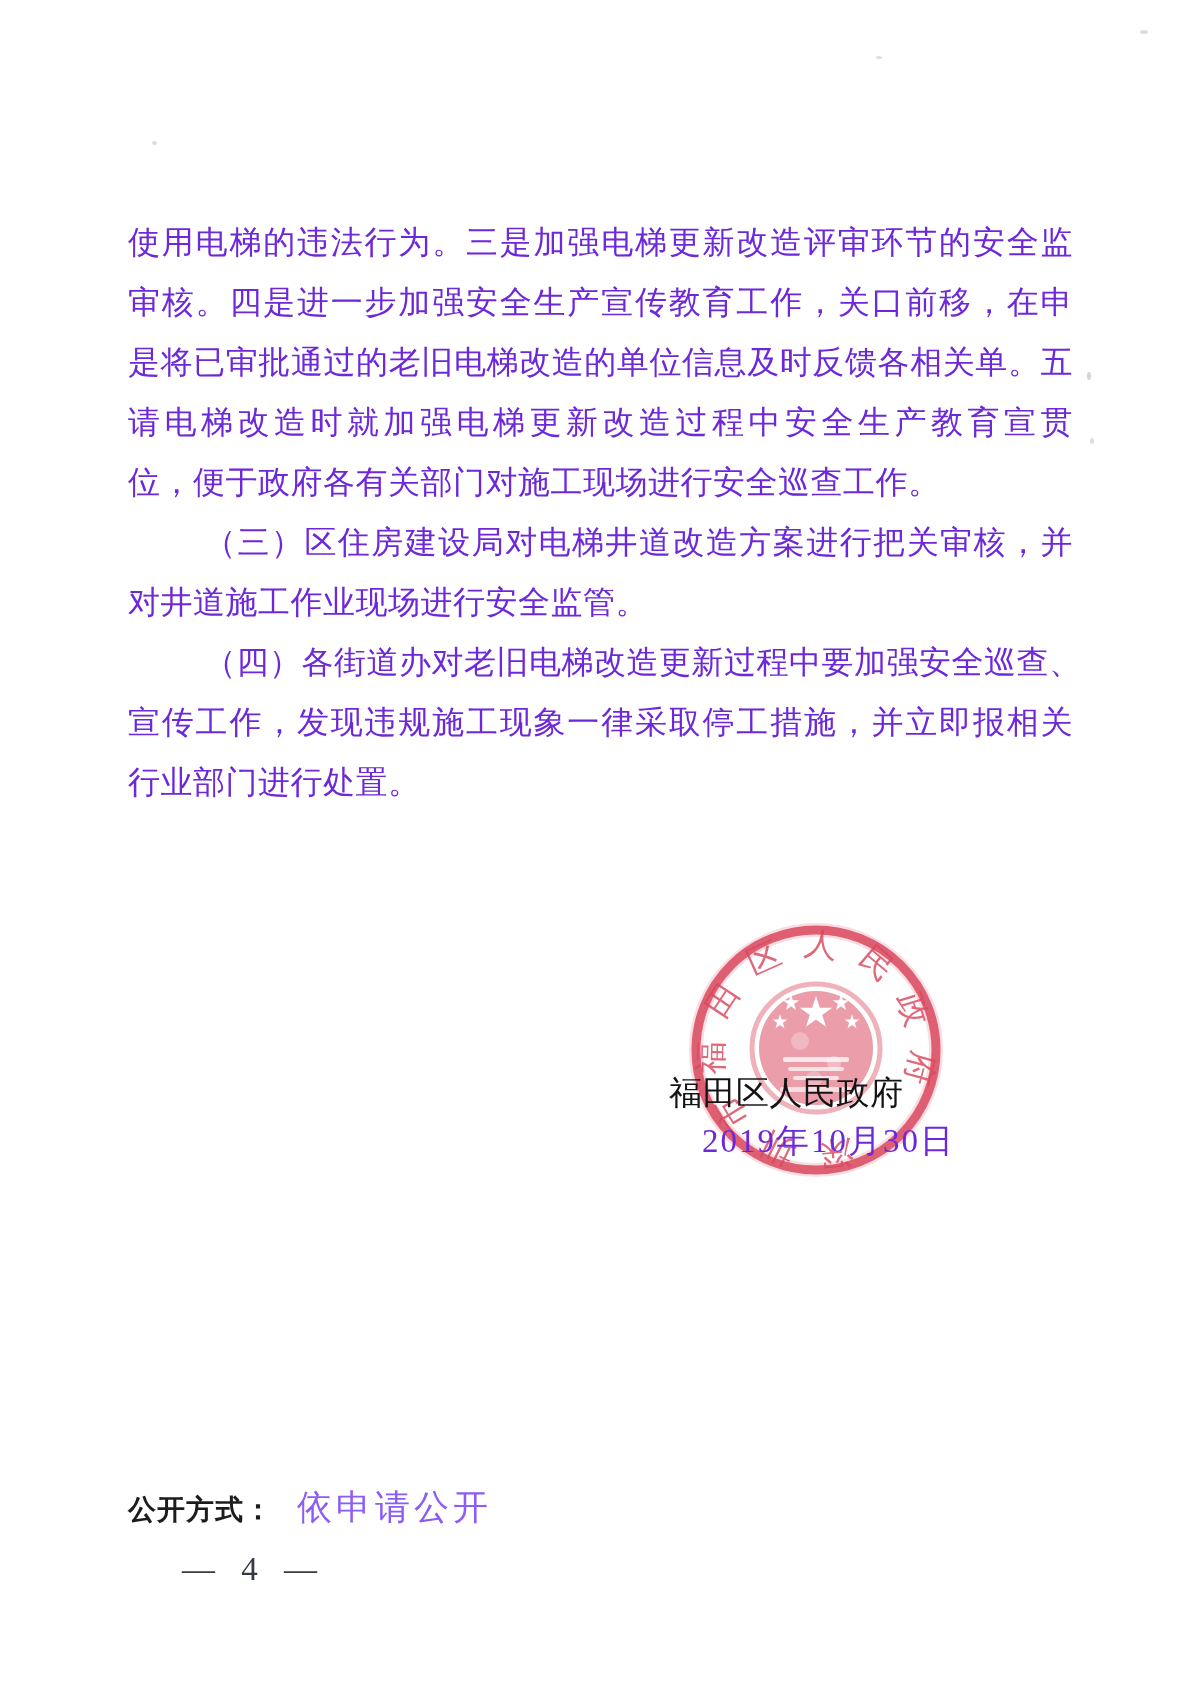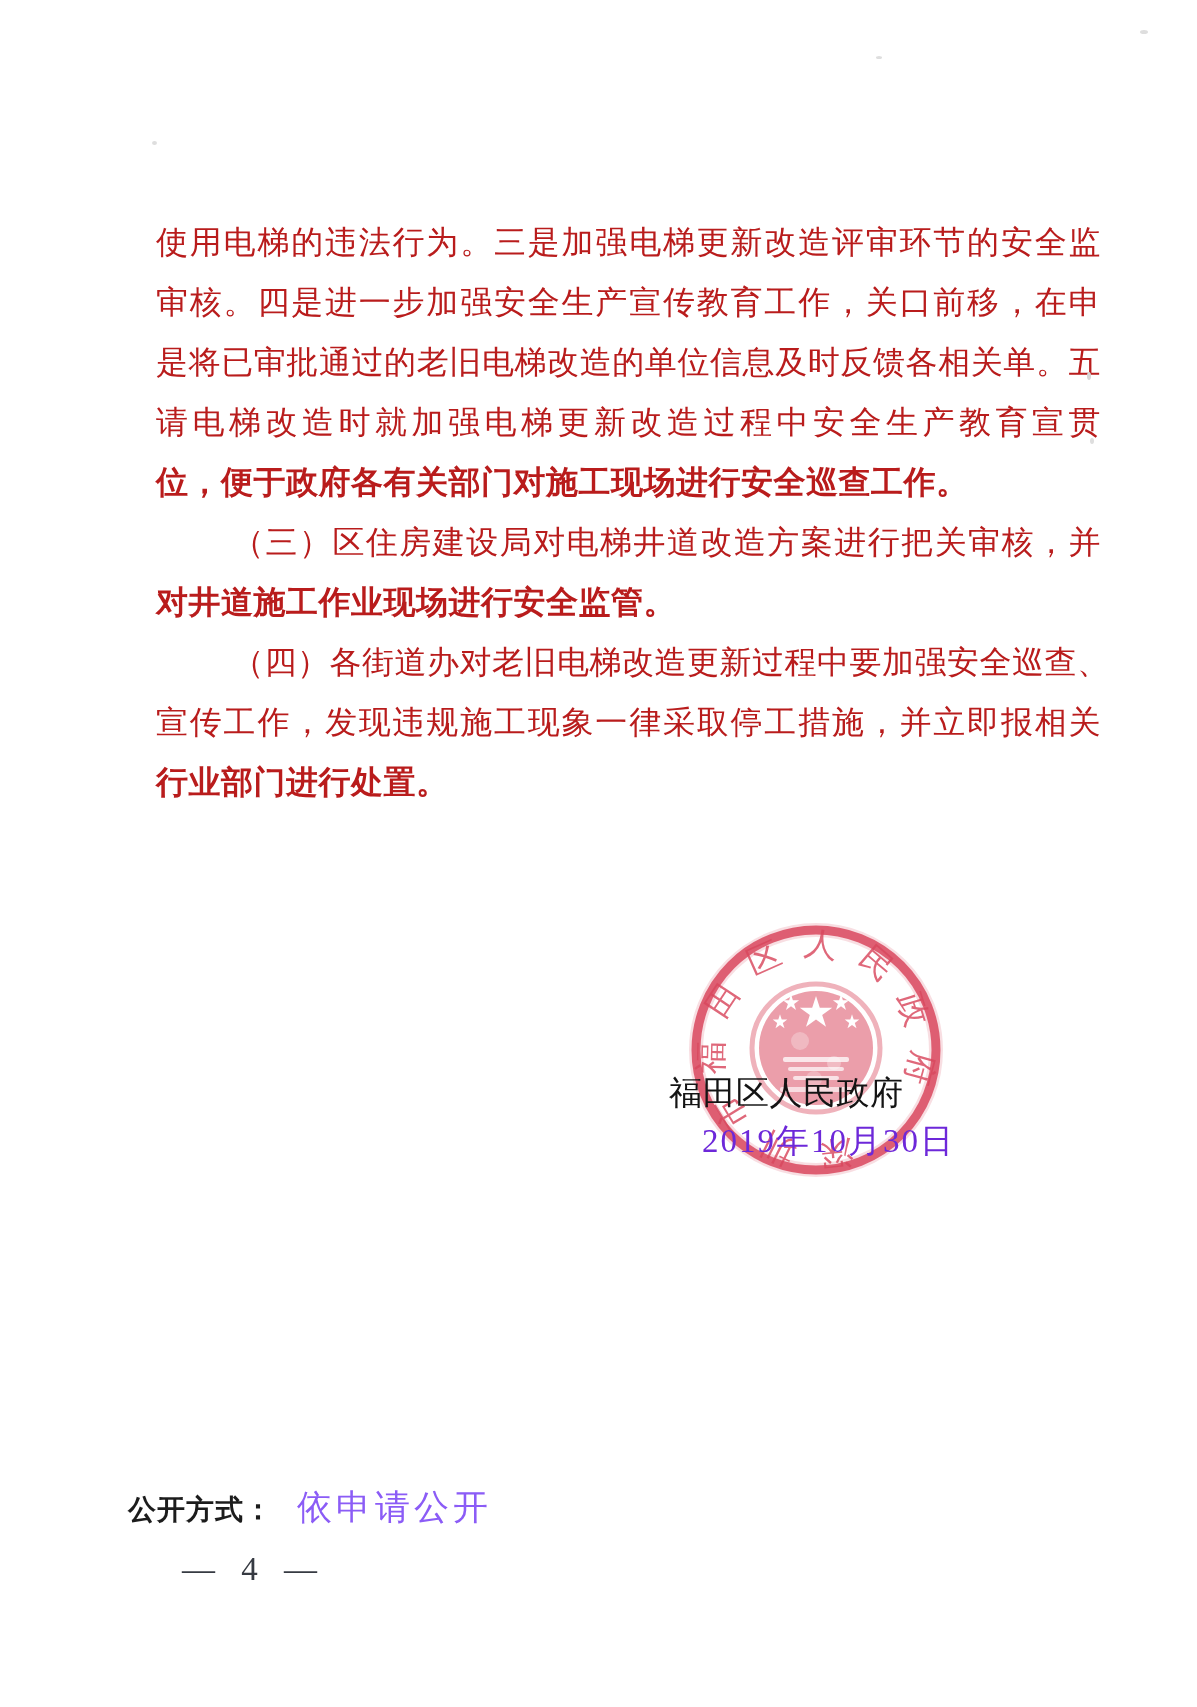--- a/index.html
+++ b/index.html
@@ -16,32 +16,30 @@
 
   
   .doc-body {
     position: absolute;
     left: 128px;
     top: 212px;
     width: 945px;
     font-size: 32px;
     line-height: 60px;
     letter-spacing: 0.5px;
-    color: #b91c1c;
-    margin-left: 28px;
+    color: #6d28d9;
   }
   .doc-body .line {
     text-align: justify;
     text-align-last: justify;
     text-justify: inter-character;
     white-space: nowrap;
   }
   .doc-body .line.para-end {
     text-align-last: left;
-    font-weight: bold;
   }
   .doc-body .line.indent {
     text-indent: 76px;
   }
 
   
   .signature-org {
     position: absolute;
     left: 669px;
     top: 1071px;

